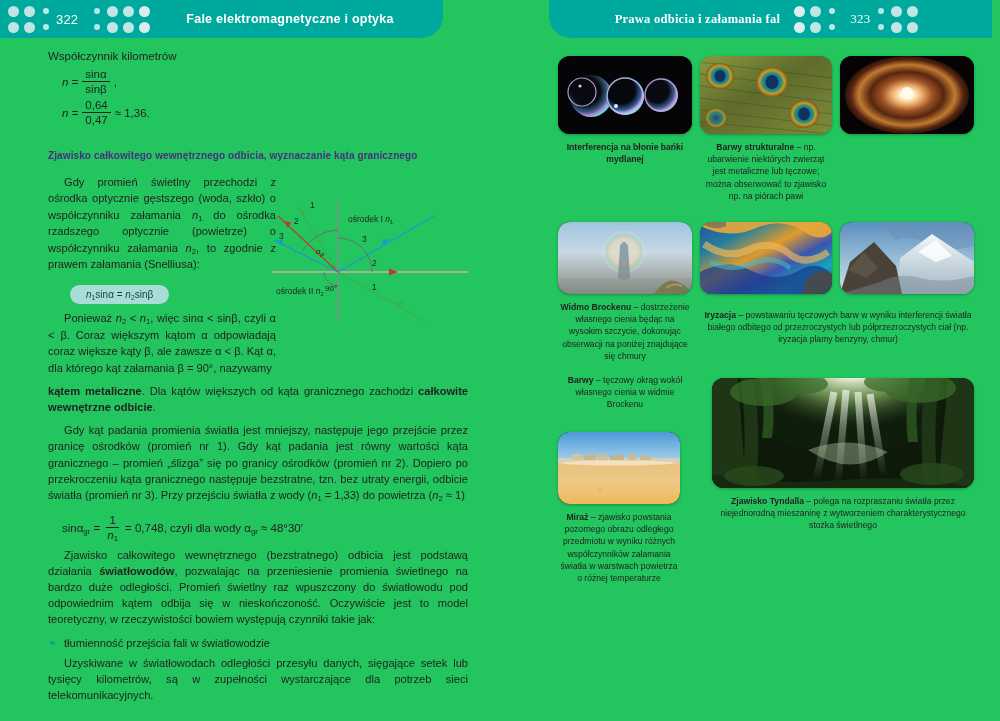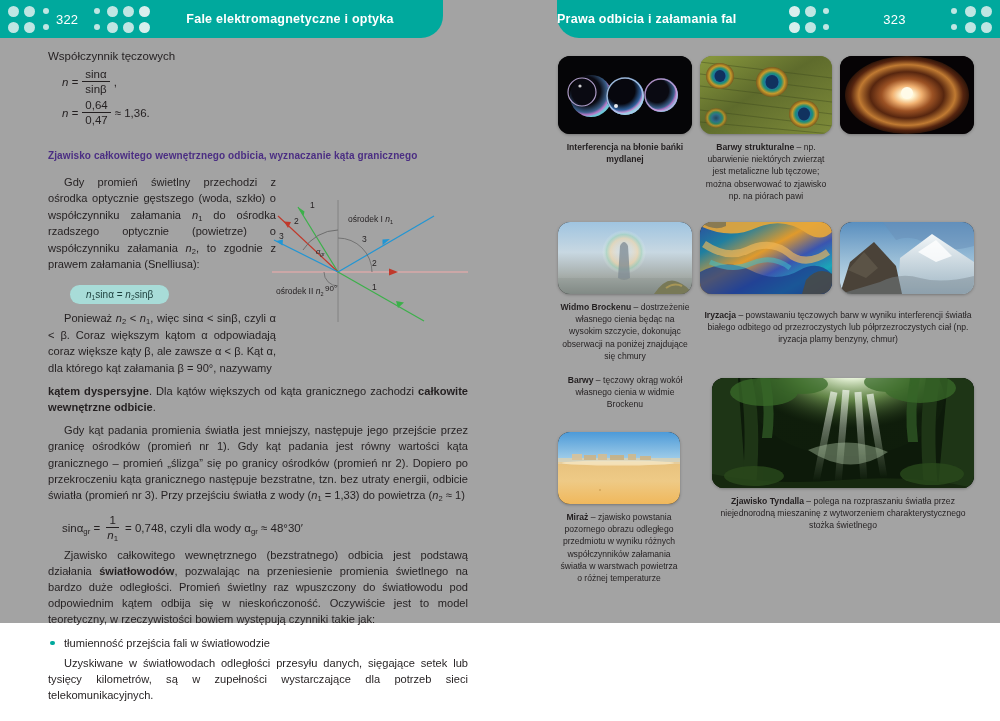--- a/index.html
+++ b/index.html
@@ -5,33 +5,33 @@
   html, body {
     margin: 0; padding: 0;
     width: 1000px; height: 721px;
     background: #ffffff;
     font-family: "Liberation Sans", sans-serif;
     overflow: hidden;
   }
   .spread { position: relative; width: 1000px; height: 721px; background: #fff; }
 
   
-  .page { position: absolute; top: 0; height: 623px; background: #a3a3a3; }
+  .page { position: absolute; top: 0; height: 721px; background: #22c55e; }
   .page-left  { left: 0;   width: 500px; }
   .page-right { left: 500px; width: 500px; }
 
   
   .runhead {
     position: absolute; top: 0; height: 38px;
     background: #00a99d;
     display: flex; align-items: center;
     color: #ffffff;
   }
   .runhead-left  { left: 0; width: 443px; border-bottom-right-radius: 22px; }
-  .runhead-right { right: 0; width: 443px; border-bottom-left-radius: 22px; justify-content: space-between; }
+  .runhead-right { right: 8px; width: 443px; border-bottom-left-radius: 22px; justify-content: center; font-family: Liberation Serif, serif; }
 
   .dotgrid { display: flex; align-items: center; gap: 5px; flex: 0 0 auto; }
   .dotcol { display: flex; flex-direction: column; gap: 5px; }
   .dot { background: #bfe6e3; border-radius: 50%; }
   .dot.big   { width: 11px; height: 11px; }
   .dot.small { width: 6px;  height: 6px; margin: 2.5px; }
   .dot.pale  { background: #d9efed; }
 
   .folio {
     font-size: 13px; color: #ffffff; font-weight: 400;
@@ -152,21 +152,21 @@
         <div class="dotcol">
             <span class="dot big pale"></span>
             <span class="dot big pale"></span>
           </div>
       </div>
       <span class="runhead-title">Fale elektromagnetyczne i optyka</span>
     </div>
 
     <div class="lcol">
 
-      <div class="intro-label">Współczynnik tęczowych</div>
+      <div class="intro-label">Współczynnik kilometrów</div>
 
       <div class="eqline">
         <span class="var">n =</span>
         <span class="frac">
           <span class="num">sinα</span>
           <span class="den">sinβ</span>
         </span>
         <span>,</span>
       </div>
 
@@ -184,21 +184,21 @@
       <div class="body-narrow">
         <p class="body indent">Gdy promień świetlny przechodzi z ośrodka optycznie gęstszego (woda, szkło) o współczynniku załamania <span class="it">n</span><sub>1</sub> do ośrodka rzadszego optycznie (powietrze) o współczynniku załamania <span class="it">n</span><sub>2</sub>, to zgodnie z prawem załamania (Snelliusa):</p>
       </div>
 
       <div class="formula-pill"><span class="it">n</span><sub>1</sub>sinα = <span class="it">n</span><sub>2</sub>sinβ</div>
 
       <div class="body-narrow">
         <p class="body indent">Ponieważ <span class="it">n</span><sub>2</sub> &lt; <span class="it">n</span><sub>1</sub>, więc sinα &lt; sinβ, czyli α &lt; β. Coraz większym kątom α odpowiadają coraz większe kąty β, ale zawsze α &lt; β. Kąt α, dla którego kąt załamania β = 90°, nazywamy</p>
       </div>
 
-      <p class="body"><span class="bd">kątem dyspersyjne</span>. Dla kątów większych od kąta granicznego zachodzi <span class="bd">całkowite wewnętrzne odbicie</span>.</p>
+      <p class="body"><span class="bd">kątem metaliczne</span>. Dla kątów większych od kąta granicznego zachodzi <span class="bd">całkowite wewnętrzne odbicie</span>.</p>
 
       <p class="body indent">Gdy kąt padania promienia światła jest mniejszy, następuje jego przejście przez granicę ośrodków (promień nr 1). Gdy kąt padania jest równy wartości kąta granicznego – promień „ślizga” się po granicy ośrodków (promień nr 2). Dopiero po przekroczeniu kąta granicznego następuje bezstratne, tzn. bez utraty energii, odbicie światła (promień nr 3). Przy przejściu światła z wody (<span class="it">n</span><sub>1</sub> = 1,33) do powietrza (<span class="it">n</span><sub>2</sub> ≈ 1)</p>
 
       <div class="eqline" style="margin-top:10px;">
         <span>sinα<sub>gr</sub> =</span>
         <span class="frac">
           <span class="num">1</span>
           <span class="den"><span class="it">n</span><sub>1</sub></span>
         </span>
         <span>= 0,748, czyli dla wody α<sub>gr</sub> ≈ 48°30′</span>

